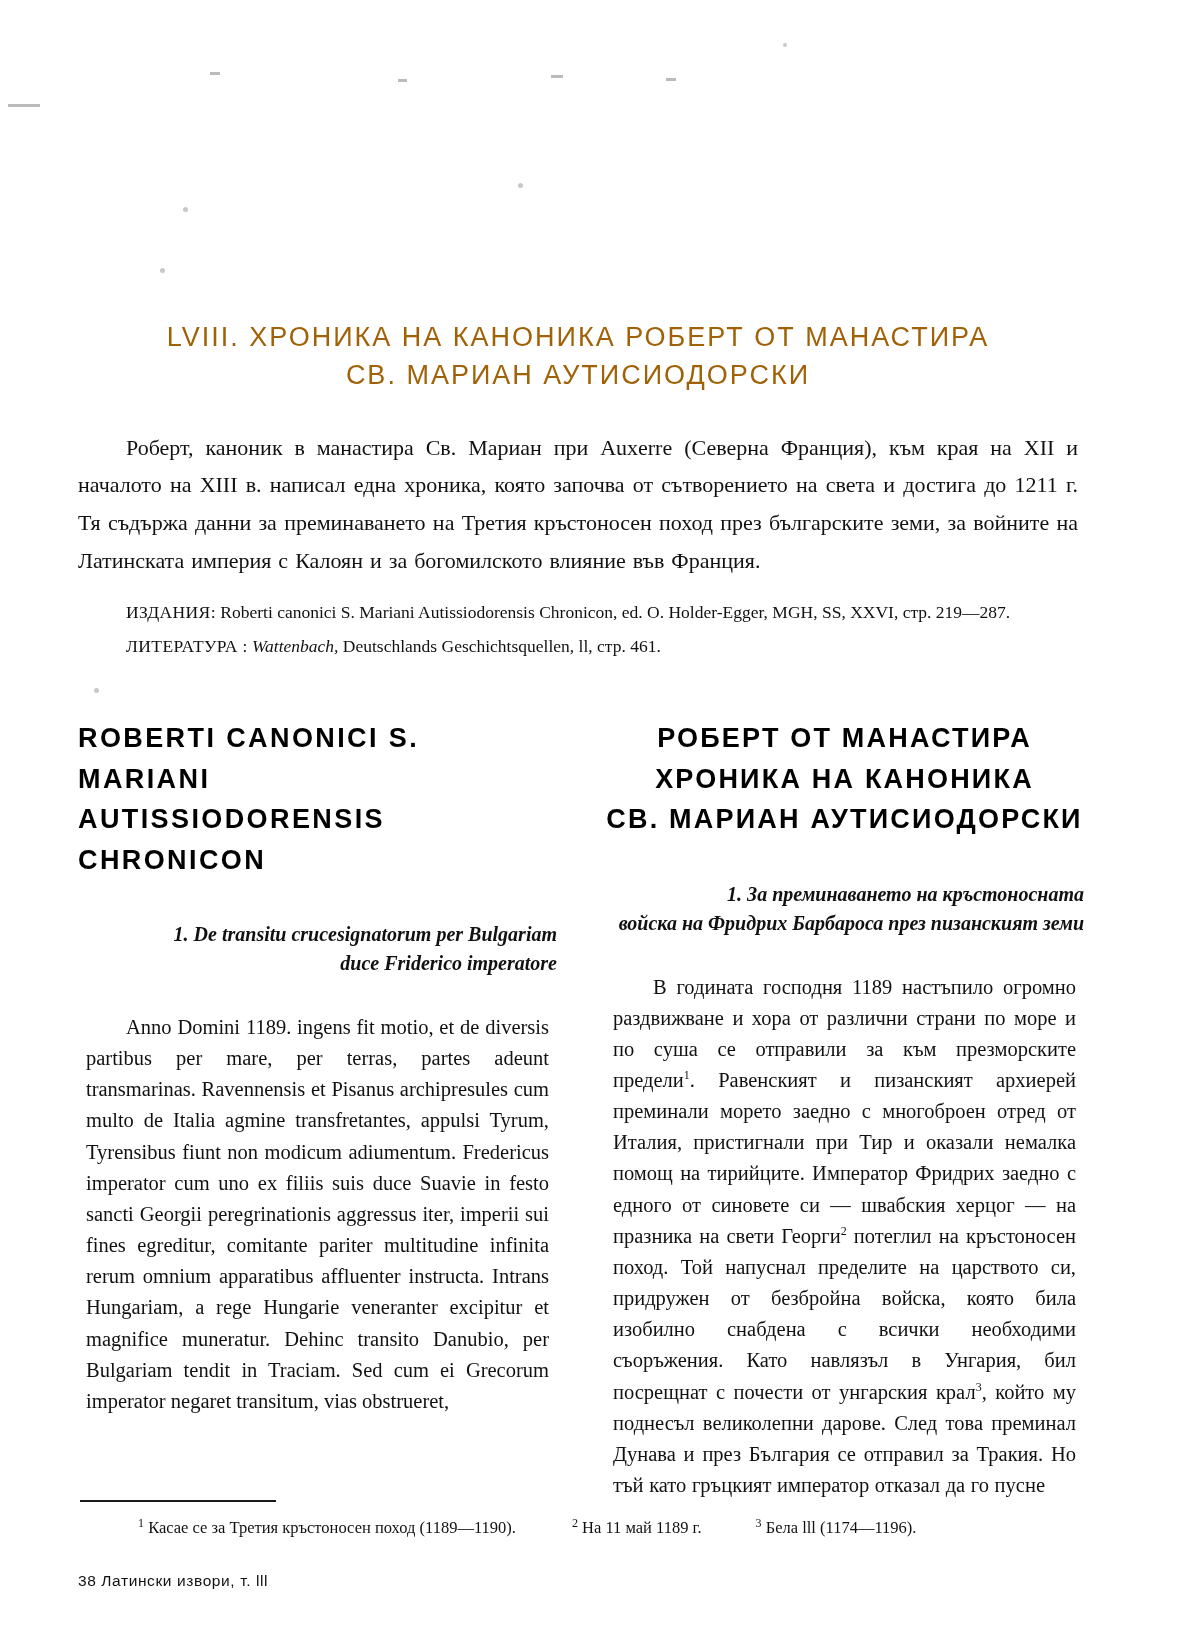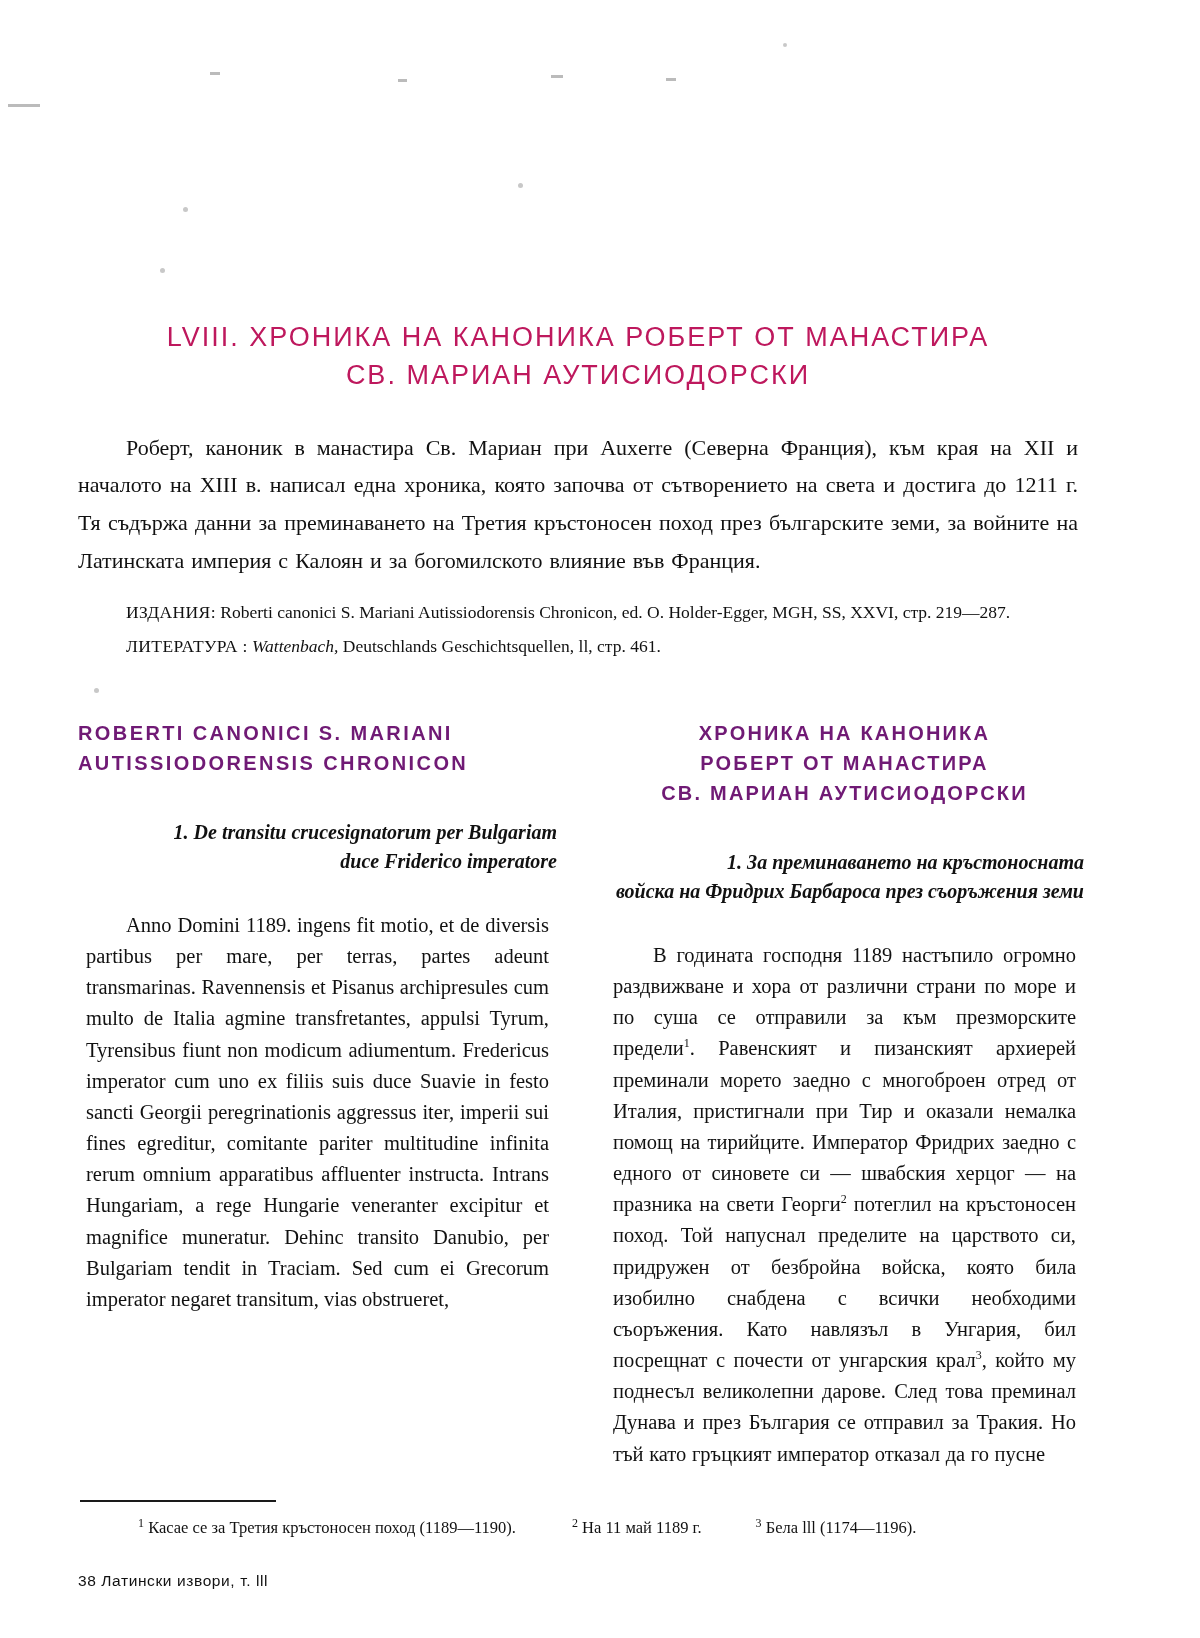--- a/index.html
+++ b/index.html
@@ -45,21 +45,21 @@
 
   
   .doc-title {
     font-family: "Liberation Sans", sans-serif;
     font-size: 27px;
     letter-spacing: 2.0px;
     text-align: center;
     line-height: 1.42;
     font-weight: 400;
     margin: 0 0 34px 0;
-    color: #be185d;
+    color: #a16207;
   }
   .doc-title .l1 { display: block; }
   .doc-title .l2 { display: block; }
 
   
   .intro {
     font-size: 22px;
     line-height: 1.72;
     text-align: justify;
     text-align-last: left;
@@ -90,26 +90,26 @@
     width: 1006px;
     display: flex;
     gap: 48px;
   }
   .col {
     width: 479px;
   }
 
   .col-title {
     font-family: "Liberation Sans", sans-serif;
-    font-size: 20px;
+    font-size: 27px;
     letter-spacing: 2.2px;
     line-height: 1.5;
     text-align: center;
     margin: 0 0 40px 0;
-    color: #701a75;
+    color: #000000;
   }
   .col-title.left-title { text-align: left; letter-spacing: 2.4px; }
   .col-title span { display: block; }
 
   .sec-head {
     font-size: 20px;
     font-style: italic;
     font-weight: bold;
     text-align: right;
     line-height: 1.45;
@@ -217,29 +217,29 @@
       <h3 class="sec-head left-head">
         <span class="first-line">1. De transitu crucesignatorum per Bulgariam</span>
         <span>duce Friderico imperatore</span>
       </h3>
 
       <p class="body-text">Anno Domini 1189. ingens fit motio, et de diversis partibus per mare, per  terras,  partes adeunt transmarinas. Ravennensis et Pisanus archipresules cum multo de Italia agmine transfretantes, appulsi Tyrum, Tyrensibus fiunt non modicum adiumentum. Fredericus imperator cum uno ex filiis suis duce Suavie in festo sancti Georgii peregrinationis aggressus iter, imperii sui fines egreditur, comitante pariter multitudine infinita rerum omnium apparatibus affluenter instructa. Intrans Hungariam, a rege Hungarie veneranter excipitur et magnifice muneratur. Dehinc transito Danubio, per Bulgariam tendit in Traciam. Sed cum ei Grecorum imperator negaret transitum, vias obstrueret,</p>
     </div>
 
     <div class="col">
       <h2 class="col-title">
+        <span>РОБЕРТ  ОТ  МАНАСТИРА</span>
         <span>ХРОНИКА  НА  КАНОНИКА</span>
-        <span>РОБЕРТ  ОТ  МАНАСТИРА</span>
         <span>СВ. МАРИАН  АУТИСИОДОРСКИ</span>
       </h2>
 
       <h3 class="sec-head">
         <span class="first-line">1. За  преминаването  на  кръстоносната</span>
         <span>войска на Фридрих Барбароса през</span>
-        <span>съоръжения земи</span>
+        <span>пизанският земи</span>
       </h3>
 
       <p class="body-text cyr"><span>В годината господня 1189  настъпило огромно раздвижване и хора от различни страни по море и по суша се отправили за към презморските предели</span><sup>1</sup><span>. Равенският и пизанският архиерей преминали морето заедно с многоброен отред от Италия, пристигнали при Тир и оказали немалка помощ на тирийците. Император  Фридрих  заедно  с  едного от синовете си — швабския херцог — на празника на свети Георги</span><sup>2</sup><span> потеглил на кръстоносен поход. Той напуснал пределите на царството си, придружен от безбройна войска, която била изобилно снабдена с всички необходими съоръжения. Като навлязъл в Унгария, бил посрещнат с почести от унгарския крал</span><sup>3</sup><span>, който му поднесъл великолепни дарове. След това преминал Дунава и през България се отправил за Тракия. Но тъй като гръцкият император отказал да го пусне</span></p>
     </div>
   </div>
 
   <div class="fn-rule"></div>
 
   <div class="footnotes">
     <div class="fn fn1">

